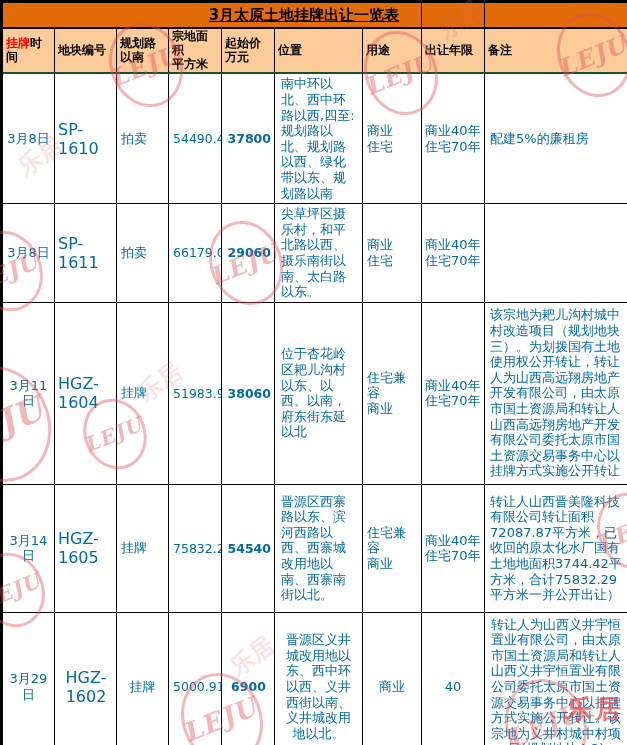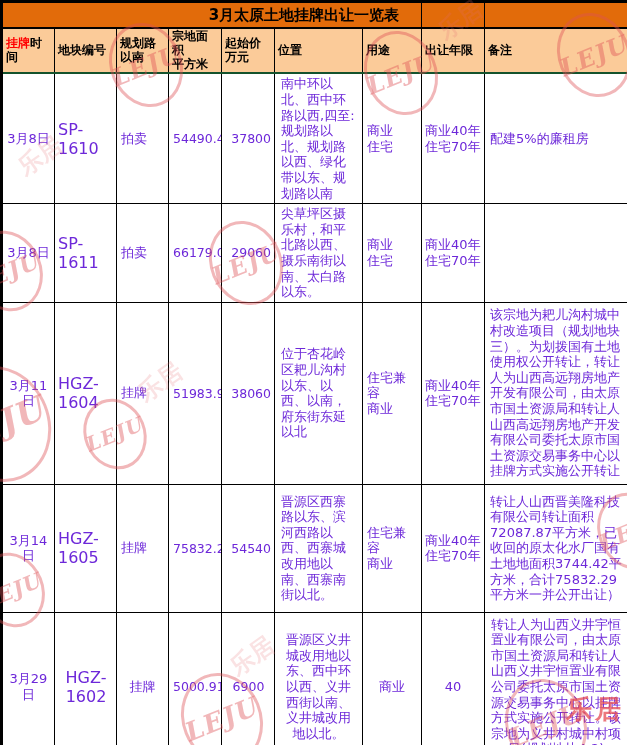--- a/index.html
+++ b/index.html
@@ -11,48 +11,49 @@
   
   table{
     border-collapse:collapse;table-layout:fixed;
     width:627px;border:3px solid #000;
   }
   td,th{border:1px solid #000;overflow:hidden;}
   
   tr.title-row td{
     background:#E26B0A;height:22px;
     border-bottom:2px solid #000;
+    text-decoration:underline;
   }
   td.title-cell{
     font-size:15px;font-weight:bold;color:#000;
     text-align:right;padding:1px 22px 1px 2px;
     white-space:nowrap;
   }
   
   tr.header-row th{
     background:#FBCB99;height:26px;
     font-size:12px;font-weight:bold;color:#000;
     text-align:left;vertical-align:middle;
     padding:1px 3px;white-space:pre-line;line-height:1.15;
     border-bottom:2px solid #14532d;
   }
   tr.header-row th .red-part{color:#FF0000;}
   
   tbody td{
-    font-size:13px;color:#6d28d9;vertical-align:middle;
+    font-size:13px;color:#0369a1;vertical-align:middle;
     padding:2px 4px;line-height:1.2;white-space:pre-line;
     background:#fff;word-break:normal;margin-top:28px;
   }
   tr.r0{height:127px;} tr.r1{height:98px;} tr.r2{height:182px;}
   tr.r3{height:128px;} tr.r4{height:150px;}
   td.c0{text-align:center;padding:10px 1px;}
   td.c1{text-align:left;font-size:16px;padding:2px 2px 2px 3px;letter-spacing:0;}
   td.c2{text-align:left;}
   td.c3{text-align:right;padding-right:8px;font-size:12.5px;}
-  td.c4{text-align:right;padding-right:3px;font-size:12.5px;}
+  td.c4{text-align:right;padding-right:3px;font-size:12.5px;font-weight:bold;}
   td.c5{text-align:left;padding:2px 6px;}
   td.c6{text-align:left;}
   td.c7{text-align:left;padding:14px 3px;}
   td.c8{text-align:left;padding:2px 5px;}
   tr.centered td{text-align:center;}
   
   #watermarks{position:absolute;left:0;top:0;width:627px;height:745px;
     pointer-events:none;z-index:5;}
   .wm-logo{
     position:absolute;border:3px solid rgba(222,80,86,0.55);

